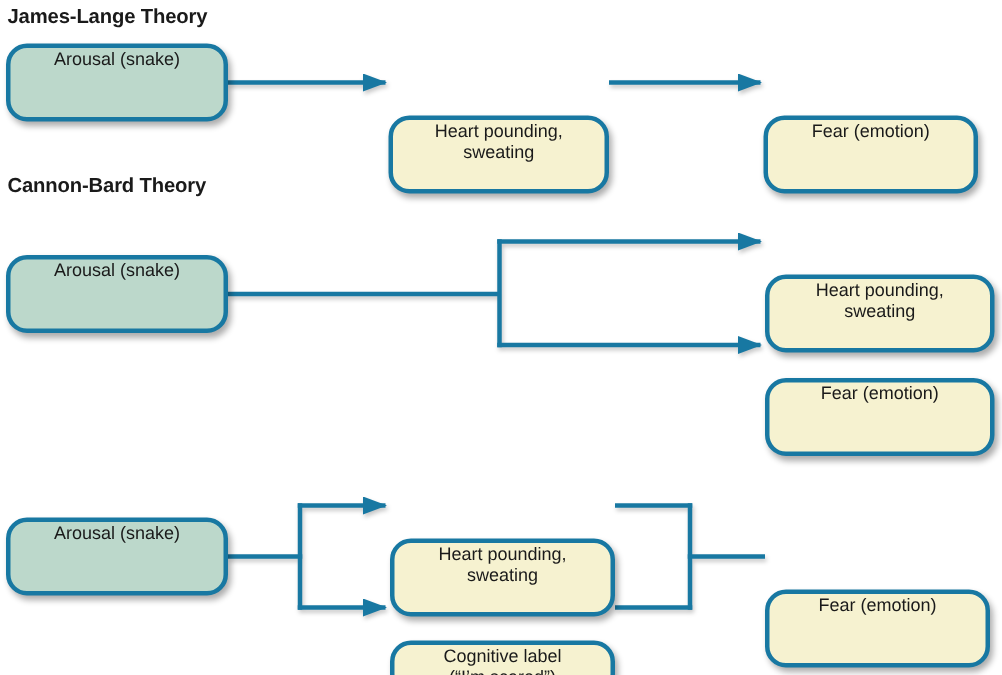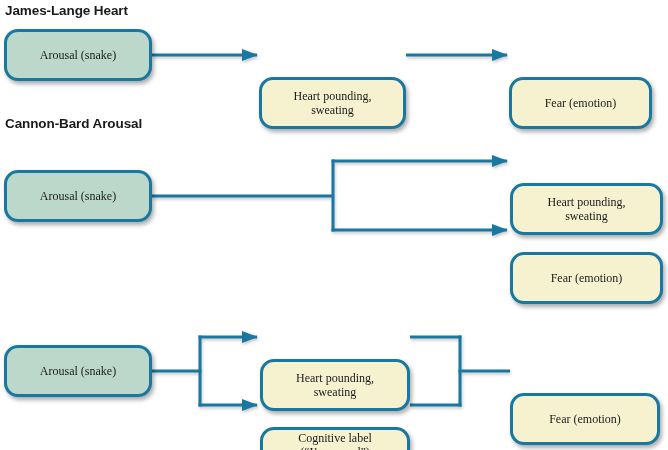--- a/index.html
+++ b/index.html
@@ -13,23 +13,22 @@
   .connectors marker path{fill:var(--stroke,#1878a2);stroke:none;}
   .section-title{
     position:absolute;left:5px;
     font-size:13.5px;font-weight:bold;color:var(--text,#111111);
     white-space:nowrap;letter-spacing:-0.1px;
   }
   .box{
     position:absolute;box-sizing:border-box;
     border:3px solid var(--stroke,#1878a2);
     border-radius:14px;
-    display:flex;align-items:center;justify-content:center;
+    display:flex;justify-content:center;
     box-shadow:2px 3px 4px rgba(0,0,0,0.33);
-    font-family:Liberation Serif, serif;
   }
   .teal{background:var(--teal-fill,#bcd8cb);}
   .cream{background:var(--cream-fill,#f6f2d0);margin-top:48px;}
   .box-label{
     font-size:12px;line-height:14px;color:var(--text,#1a1a1a);
     text-align:center;white-space:pre-line;padding:0 6px;
   }
 </style>
 </head>
 <body>
@@ -54,33 +53,33 @@
     <path d="M152,371 H201.5"></path>
     <path d="M200,335.5 V406.5"></path>
     <path d="M198.5,337 H257" marker-end="url(#ah)"></path>
     <path d="M198.5,405 H257" marker-end="url(#ah)"></path>
     <path d="M410,337 H461.5"></path>
     <path d="M460,335.5 V406.5"></path>
     <path d="M410,405 H461.5"></path>
     <path d="M458.5,371 H510"></path>
   </svg>
 
-  <div class="section-title" style="top:3px">James-Lange Heart</div>
+  <div class="section-title" style="top:3px">James-Lange Theory</div>
   <div class="box teal" style="left:4px;top:29px;width:148px;height:52px">
     <span class="box-label">Arousal (snake)</span>
   </div>
   <div class="box cream" style="left:259px;top:29px;width:147px;height:52px">
     <span class="box-label">Heart pounding,
 sweating</span>
   </div>
   <div class="box cream" style="left:509px;top:29px;width:143px;height:52px">
     <span class="box-label">Fear (emotion)</span>
   </div>
 
-  <div class="section-title" style="top:116px">Cannon-Bard Arousal</div>
+  <div class="section-title" style="top:116px">Cannon-Bard Theory</div>
   <div class="box teal" style="left:4px;top:170px;width:148px;height:52px">
     <span class="box-label">Arousal (snake)</span>
   </div>
   <div class="box cream" style="left:510px;top:135px;width:153px;height:52px">
     <span class="box-label">Heart pounding,
 sweating</span>
   </div>
   <div class="box cream" style="left:510px;top:204px;width:153px;height:52px">
     <span class="box-label">Fear (emotion)</span>
   </div>

